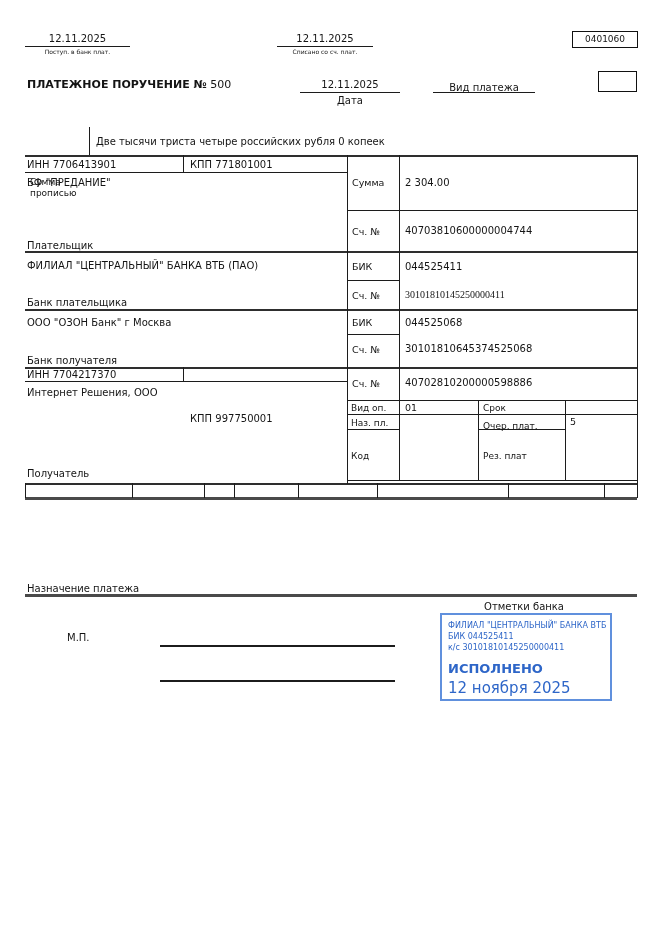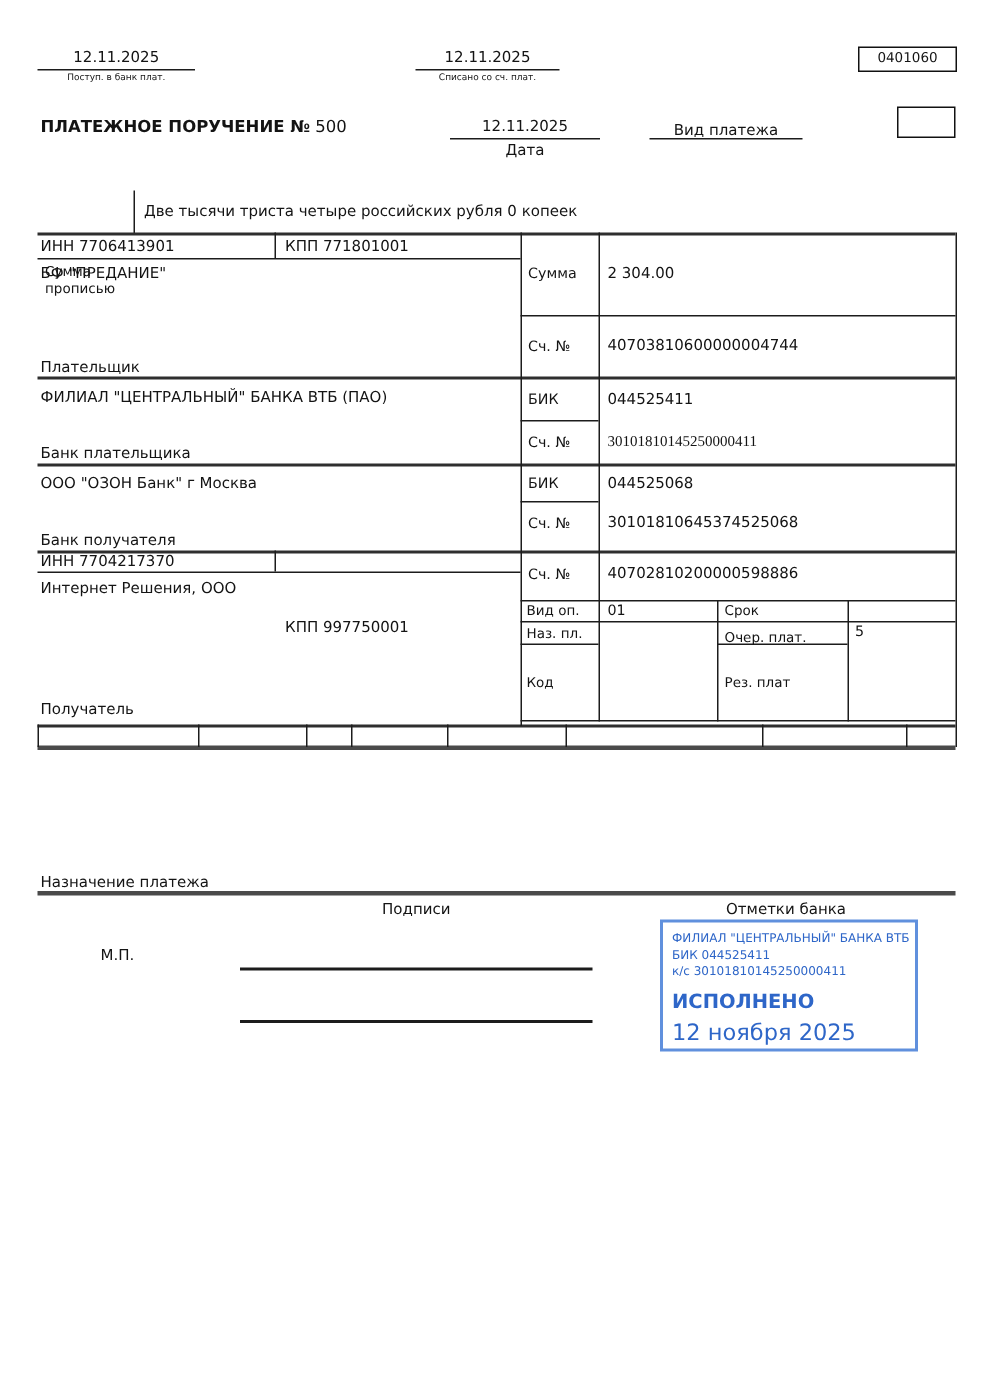--- a/index.html
+++ b/index.html
@@ -122,21 +122,20 @@
   <div class="vl" style="left:204px;top:483px;height:15px;"></div>
   <div class="vl" style="left:234px;top:483px;height:15px;"></div>
   <div class="vl" style="left:298px;top:483px;height:15px;"></div>
   <div class="vl" style="left:377px;top:483px;height:15px;"></div>
   <div class="vl" style="left:508px;top:483px;height:15px;"></div>
   <div class="vl" style="left:604px;top:483px;height:15px;"></div>
 
   <div class="t" style="left:27px;top:583px;">Назначение платежа</div>
   <div class="hl3" style="left:25px;top:594px;width:612px;"></div>
 
-  <div class="t c" style="left:160px;top:601px;width:235px;">Подписи</div>
   <div class="t c" style="left:440px;top:601px;width:168px;">Отметки банка</div>
   <div class="t" style="left:67px;top:632px;">М.П.</div>
   <div class="hl" style="left:160px;top:645px;width:235px;height:1.5px;"></div>
   <div class="hl" style="left:160px;top:680px;width:235px;height:1.5px;"></div>
 
   <div class="stamp">
     <div class="st" style="left:6px;top:6px;">ФИЛИАЛ "ЦЕНТРАЛЬНЫЙ" БАНКА ВТБ</div>
     <div class="st" style="left:6px;top:17px;">БИК 044525411</div>
     <div class="st" style="left:6px;top:28px;">к/с 30101810145250000411</div>
     <div class="st b" style="left:6px;top:47px;font-size:13px;line-height:14px;">ИСПОЛНЕНО</div>

